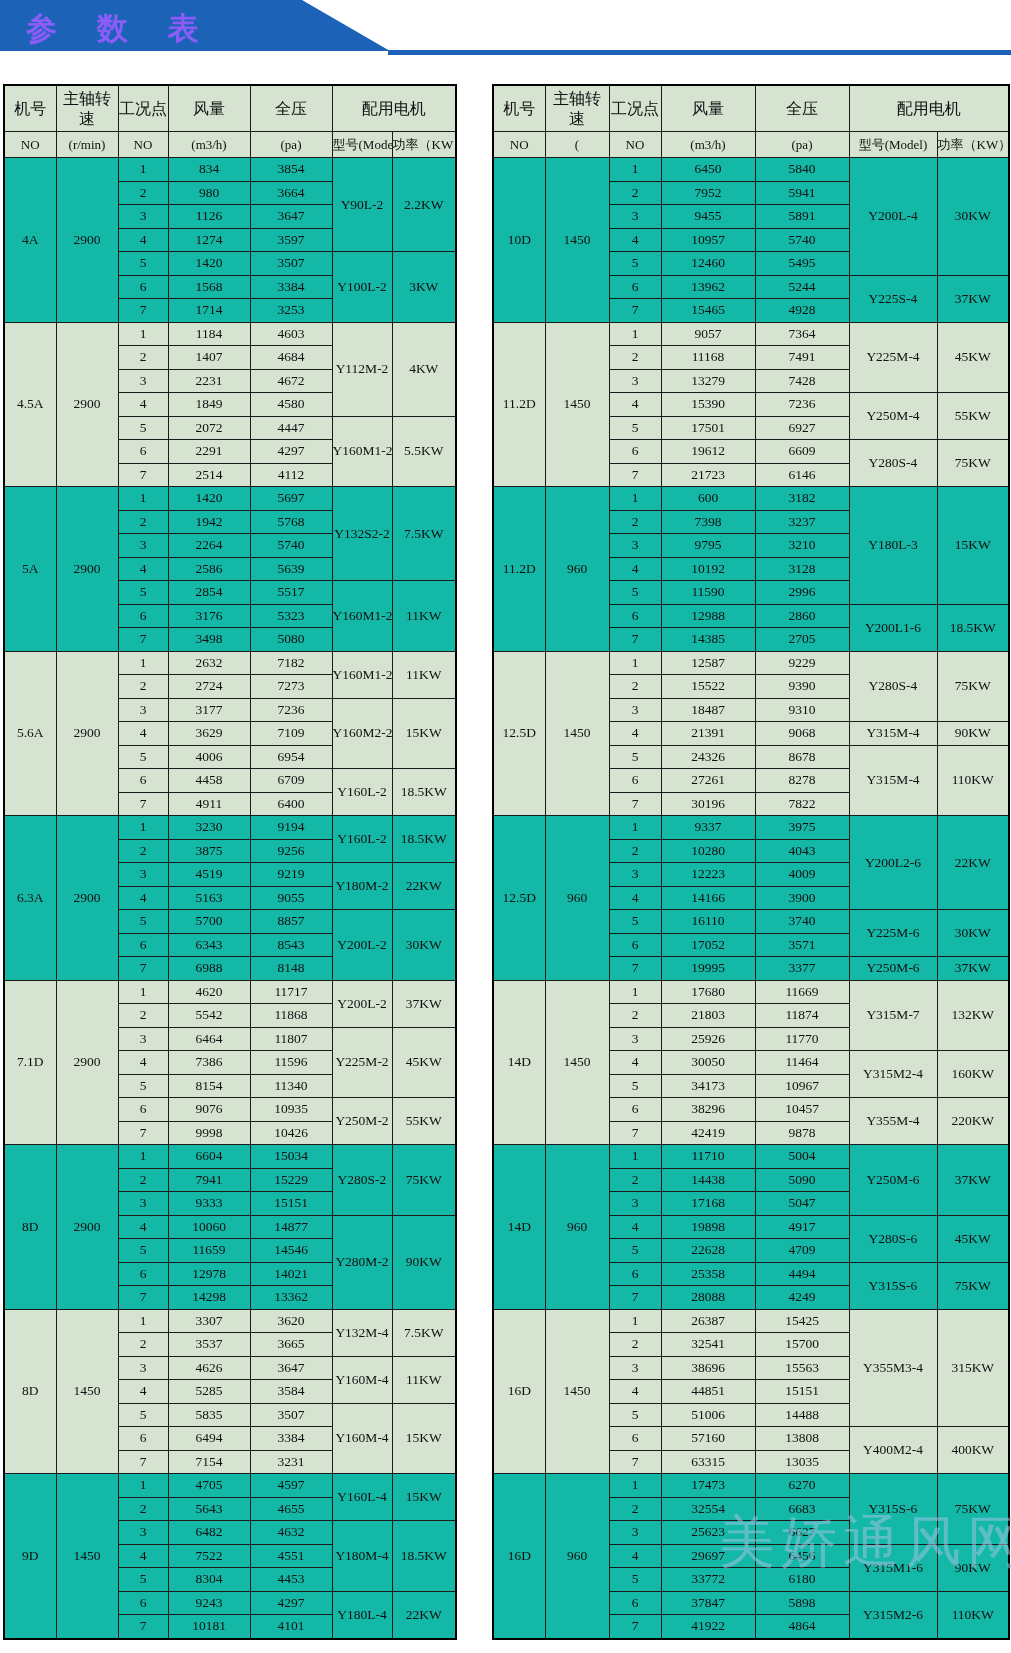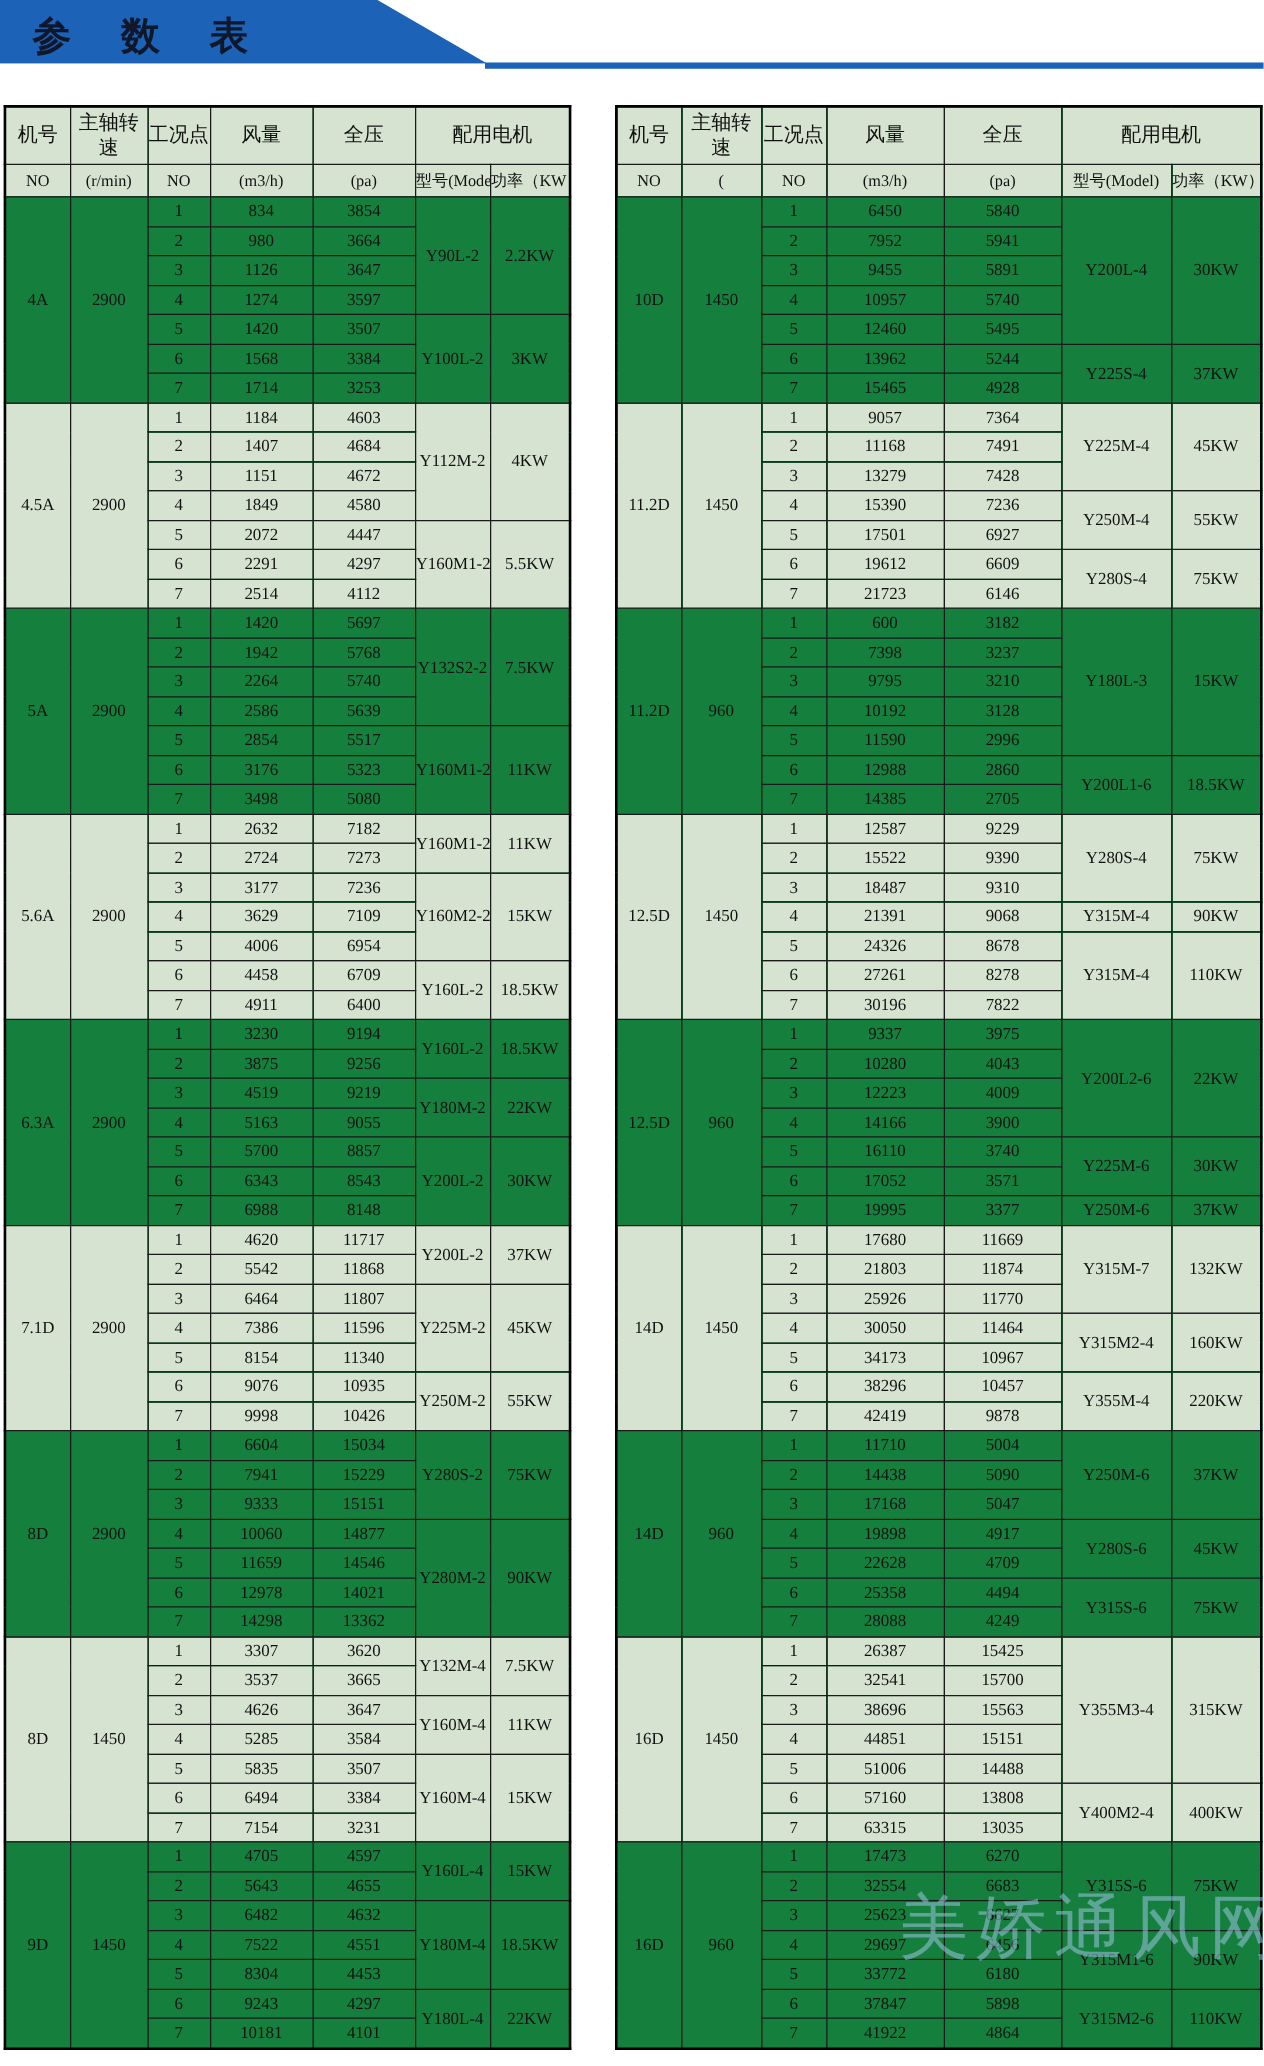--- a/index.html
+++ b/index.html
@@ -7,30 +7,30 @@
     width:1011px; height:1653px; position:relative; overflow:hidden;
     background:#ffffff; font-family:"Liberation Serif","DejaVu Serif",serif; color:#111;
   }
   
   .banner-shape {
     position:absolute; top:0; left:0; width:392px; height:51px;
     background:#1c63b7;
     clip-path:polygon(0 0, 302px 0, 390px 51px, 0 51px);
   }
   .banner-title {
-    position:absolute; top:8px; left:26px; color:#0f172a;
+    position:absolute; top:8px; left:26px; color:#8b5cf6;
     font-size:31px; font-weight:bold; letter-spacing:16px; white-space:nowrap;
   }
   .banner-line {
     position:absolute; top:50px; left:388px; right:0; height:5px; background:#1c63b7;
   }
   
   table {
     position:absolute; top:84px; border-collapse:collapse; table-layout:fixed;
-    border:2px solid #000; background:#15803d;
+    border:2px solid #000; background:#14b8a6;
   }
   #left-table  { left:3px;   width:452px; }
   #right-table { left:492px; width:516px; }
   th, td {
     border:1px solid #1a1a1a; text-align:center; vertical-align:middle;
     padding:0; overflow:hidden; white-space:nowrap;
   }
   tr.hrow1 th { height:45px; font-size:16px; font-weight:normal; background:#d6e3d1; white-space:normal; line-height:1.2; }
   tr.hrow2 th { height:25px; font-size:13px; font-weight:normal; background:#d6e3d1;margin-left:40px; }
   td { height:22.5px; font-size:13.5px; }
@@ -127,21 +127,21 @@
         <td rowspan="4">Y112M-2</td>
         <td rowspan="4">4KW</td>
       </tr>
       <tr class="shaded">
         <td>2</td>
         <td>1407</td>
         <td>4684</td>
       </tr>
       <tr class="shaded">
         <td>3</td>
-        <td>1151</td>
+        <td>2231</td>
         <td>4672</td>
       </tr>
       <tr class="shaded">
         <td>4</td>
         <td>1849</td>
         <td>4580</td>
       </tr>
       <tr class="shaded">
         <td>5</td>
         <td>2072</td>

